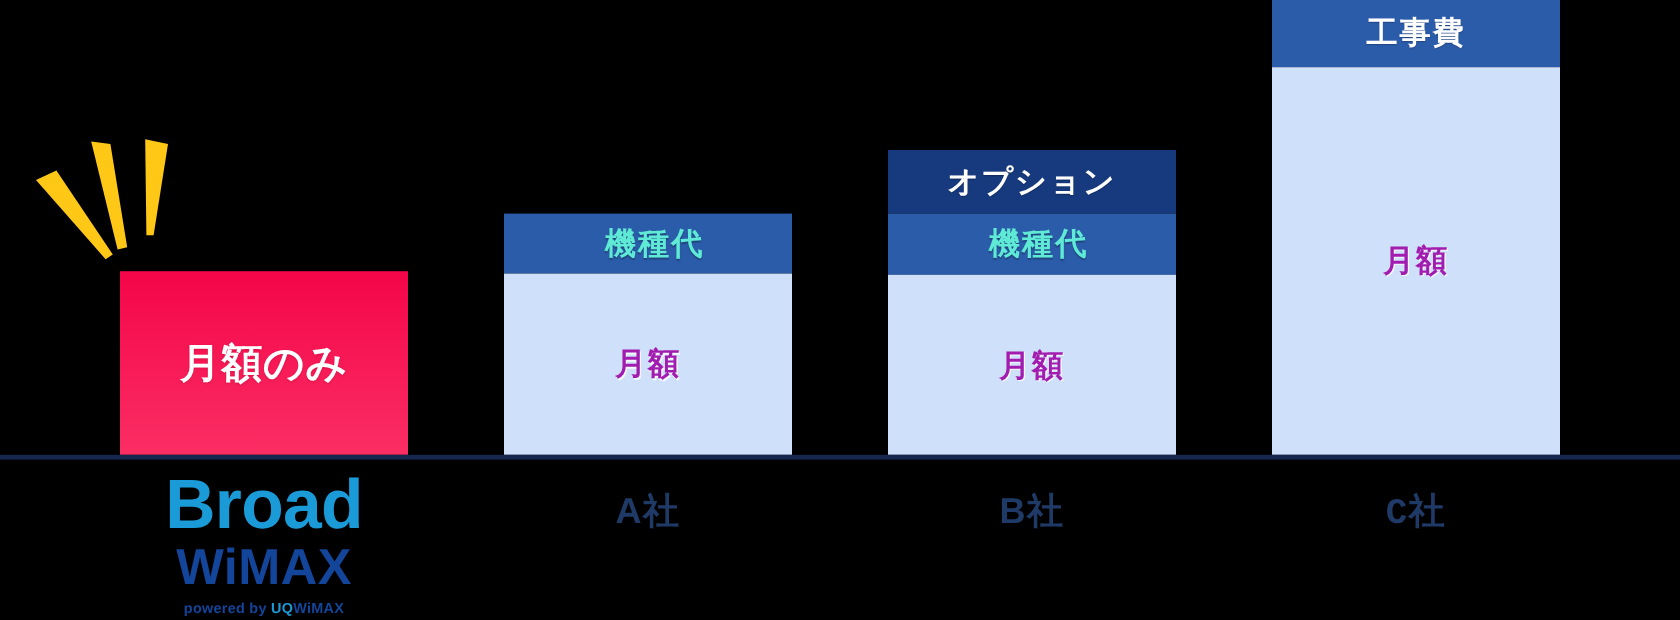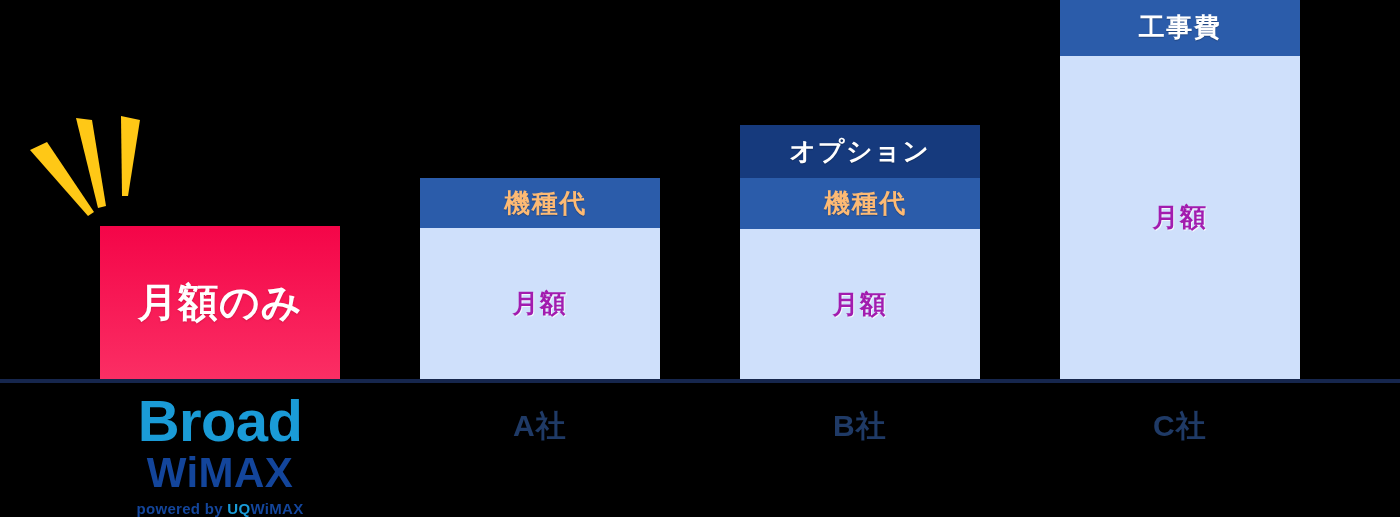--- a/index.html
+++ b/index.html
@@ -63,21 +63,21 @@
   }
   .seg-option .seg-label {
     color: #ffffff;
     font-size: 26px;
     text-shadow: 0 1px 1px rgba(0,0,0,0.25);
   }
   .seg-device {
     background: #2b5caa;
   }
   .seg-device .seg-label {
-    color: #fdba74;
+    color: #5eead4;
     font-size: 26px;
     text-shadow: 0 1px 1px rgba(0,0,0,0.25);
     margin-left: 11px;
   }
   .seg-construction {
     background: #2b5caa;
   }
   .seg-construction .seg-label {
     color: #ffffff;
     font-size: 26px;
@@ -91,21 +91,21 @@
     font-size: 26px;
     text-shadow: 1px 1px 0 rgba(255,255,255,0.75);
   }
 
   
   .seg-highlight {
     background: linear-gradient(to bottom, #f40548 0%, #fb2e64 100%);
   }
   .seg-highlight .seg-label {
     color: #ffffff;
-    font-size: 40px;
+    font-size: 34px;
     letter-spacing: 0.02em;
     text-shadow: 0 1px 2px rgba(120,0,30,0.25);
   }
 
   
   .cat-label {
     position: absolute;
     width: 240px;
     top: 406px;
     text-align: center;
@@ -144,21 +144,21 @@
     color: #13459b;
     font-size: 42px;
     font-weight: bold;
     letter-spacing: 0.01em;
     display: block;
     margin-top: 2px;
   }
   .logo-powered {
     display: block;
     margin-top: 7px;
-    font-size: 15px;
+    font-size: 12px;
     font-weight: bold;
     letter-spacing: 0.02em;
   }
   .logo-powered .pb {
     color: #13459b;
   }
   .logo-powered .uq {
     color: #1a9bd7;
   }
   .logo-powered .uqw {
@@ -219,21 +219,21 @@
       <div class="seg seg-monthly" style="height:332px;">
         <span class="seg-label">月額</span>
       </div>
     </div>
   </div>
 
   <div class="baseline"></div>
 
   <div class="cat-label" style="left:420px;">A社</div>
   <div class="cat-label" style="left:740px;">B社</div>
-  <div class="cat-label" style="left:1060px;">C社</div>
+  <div class="cat-label" style="left:1060px;font-family:Liberation Mono, monospace;">C社</div>
 
   <div class="logo">
     <span class="logo-broad">Broad</span>
     <span class="logo-wimax">WiMAX</span>
     <span class="logo-powered">
       <span class="pb">powered by</span>
       <span class="uq">UQ</span><span class="uqw">WiMAX</span>
     </span>
   </div>
 

